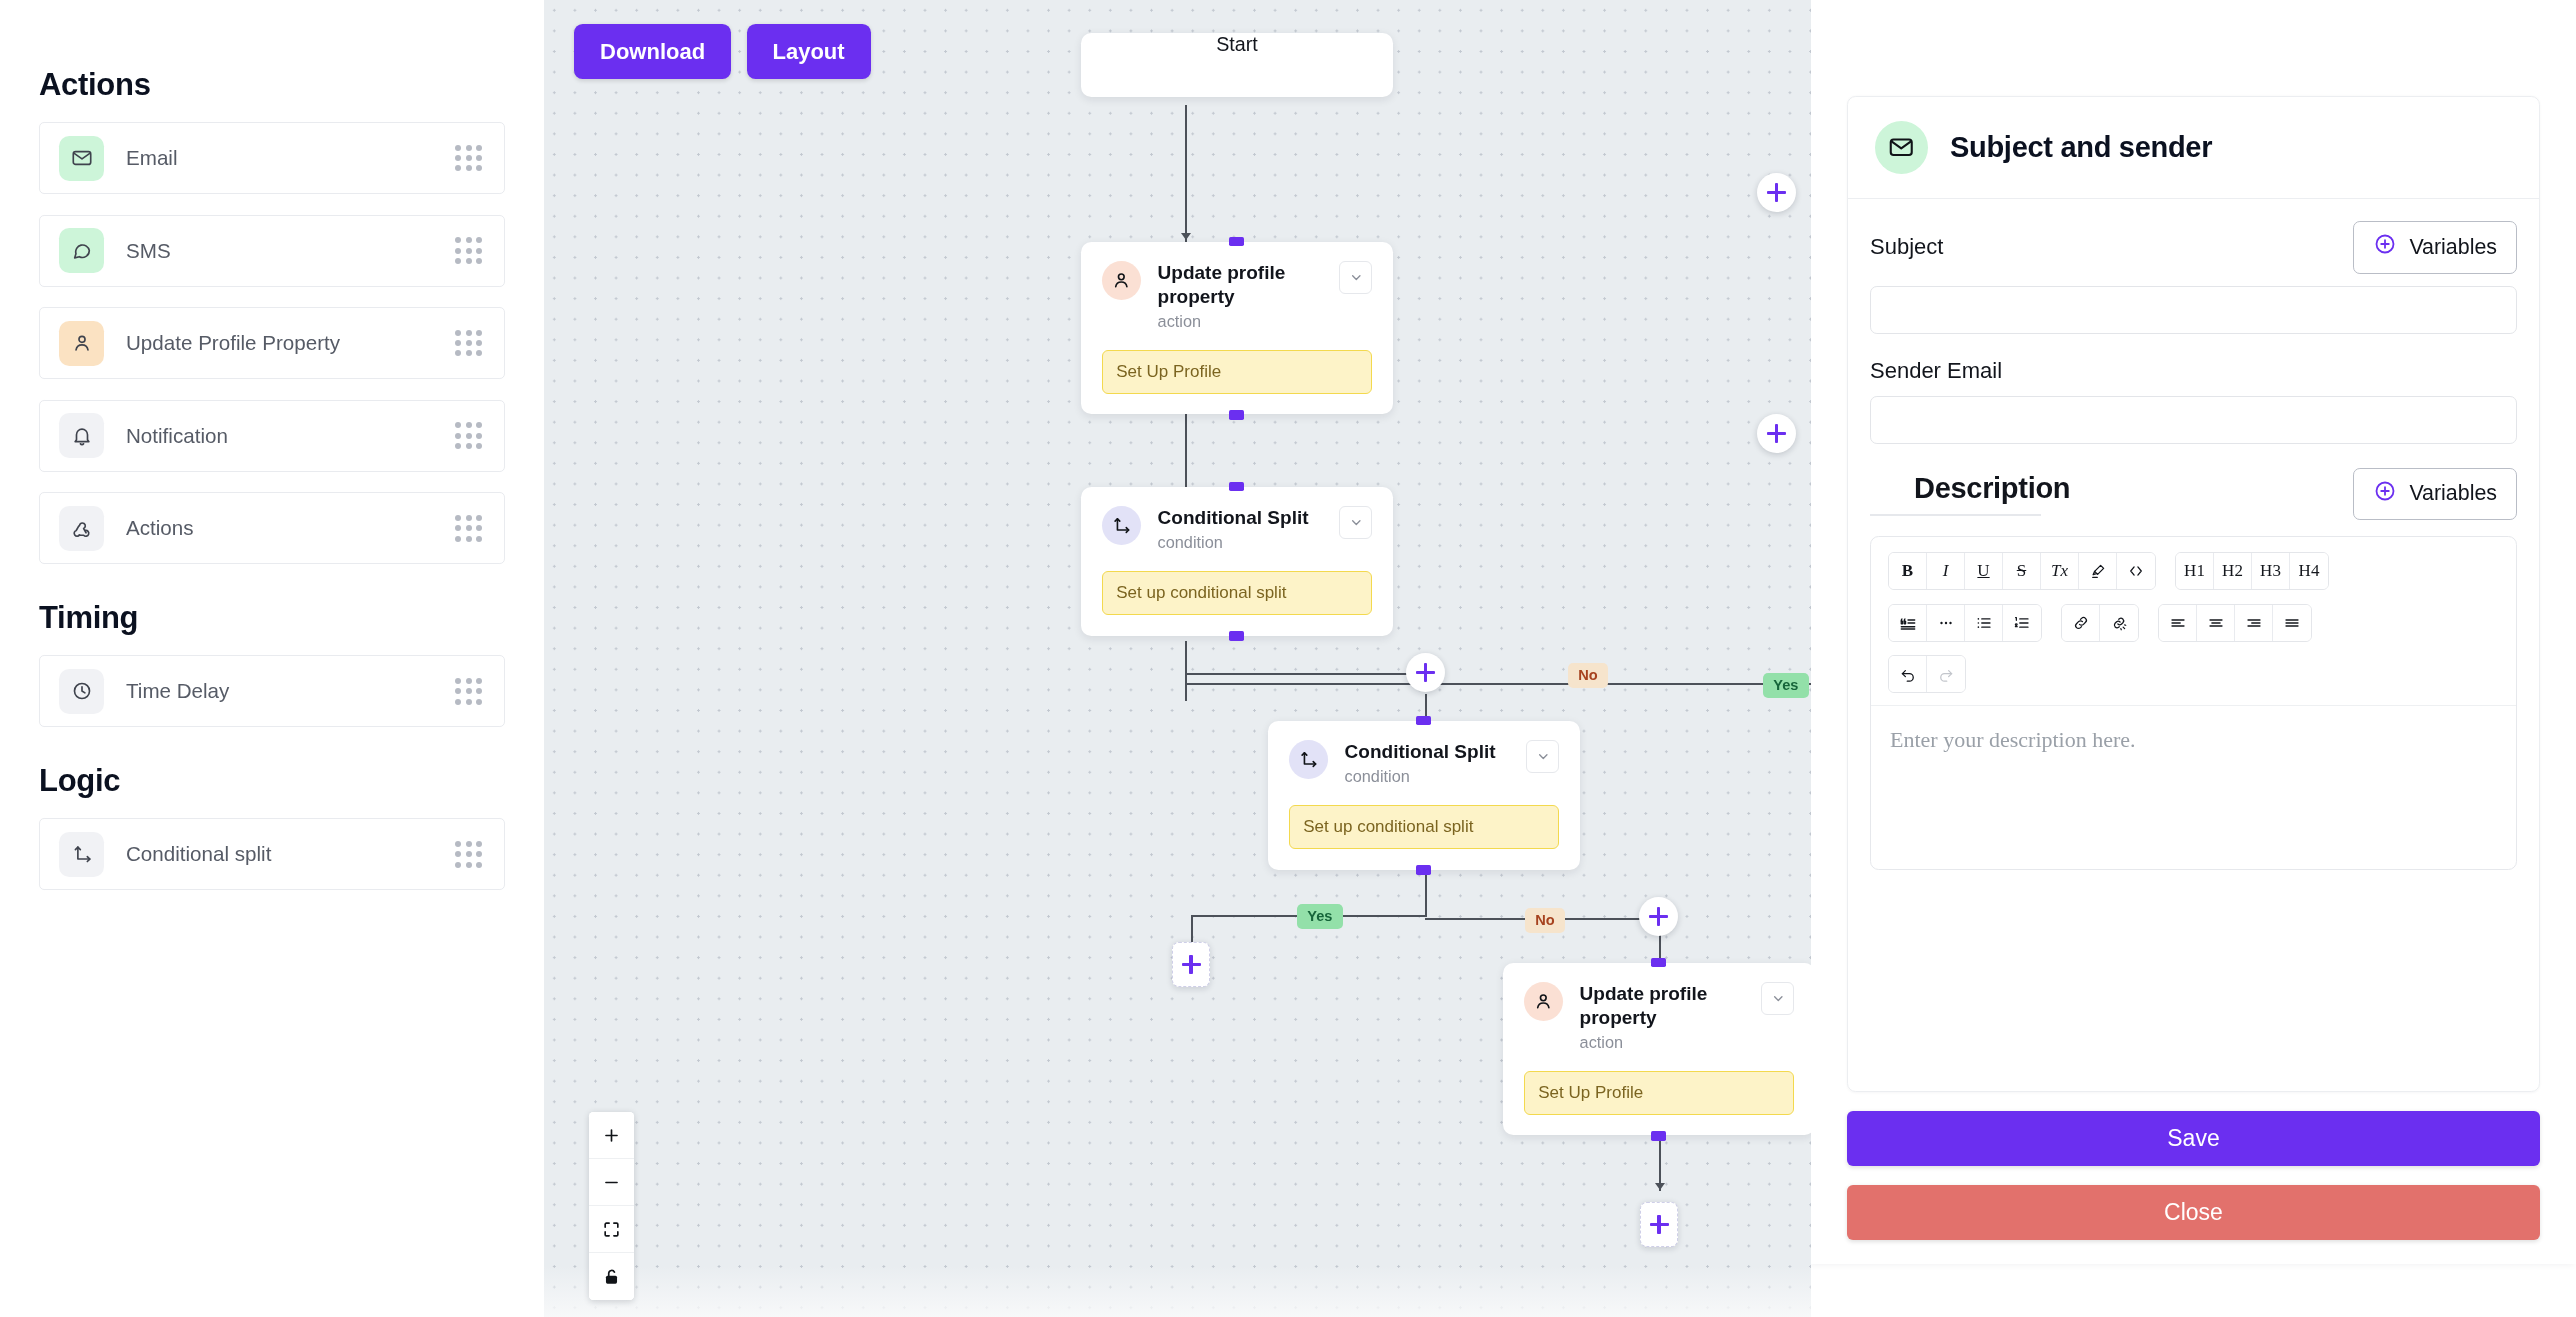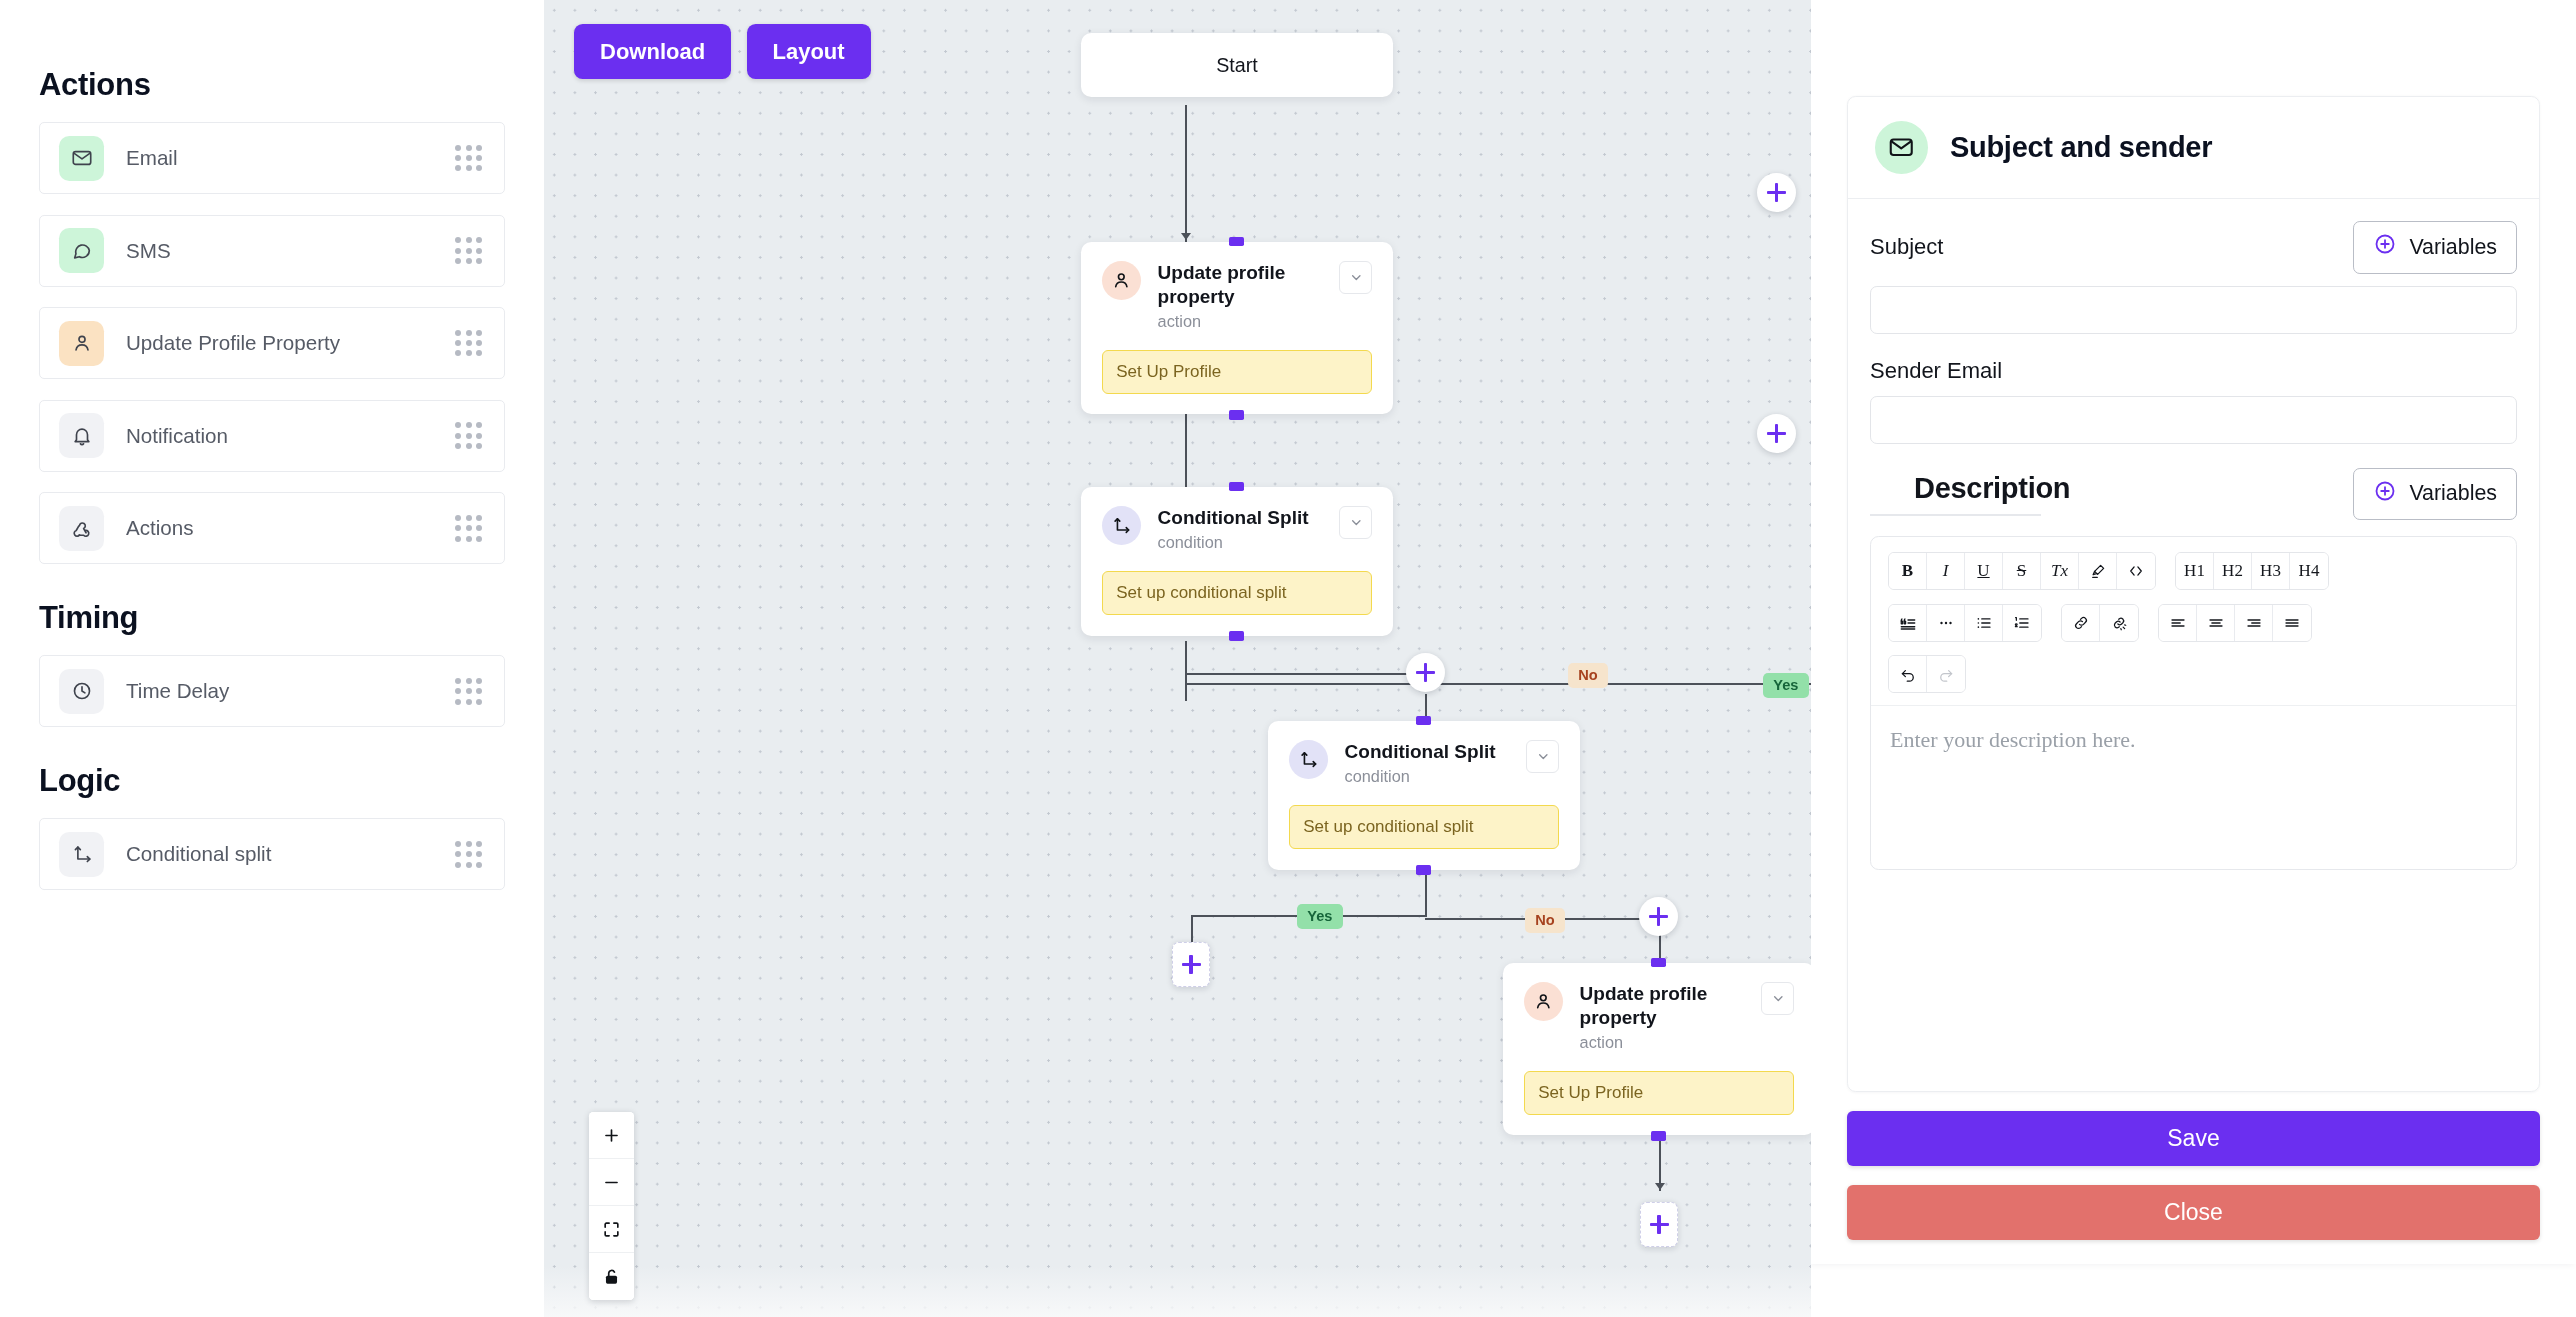--- a/index.html
+++ b/index.html
@@ -61,21 +61,21 @@
     border: none; border-radius: 8.6px; padding: 14.6px 26px; cursor: pointer;
     box-shadow: 0 1.7px 4.3px rgba(0,0,0,.13);
   }
 
   
   .node {
     position: absolute; background: #fff; border-radius: 10.3px;
     box-shadow: 0 2.6px 8.6px rgba(17,24,39,.09);
   }
   .node-start {
-    width: 312px; height: 64px; display: flex; align-items: center; justify-content: center;
+    width: 312px; height: 64px; display: flex; align-items: flex-start; justify-content: center;
     font-size: 19.7px; color: #12151c;
   }
   .node-card { width: 312px; padding: 19px 20.6px 20.6px 20.6px; }
   .node-head { display: flex; align-items: flex-start; }
   .node-ico {
     width: 39px; height: 39px; border-radius: 50%; flex: 0 0 39px;
     display: flex; align-items: center; justify-content: center;
   }
   .node-ico.peach { background: #fbe0d4; }
   .node-ico.lilac { background: #e2e2f7; }

